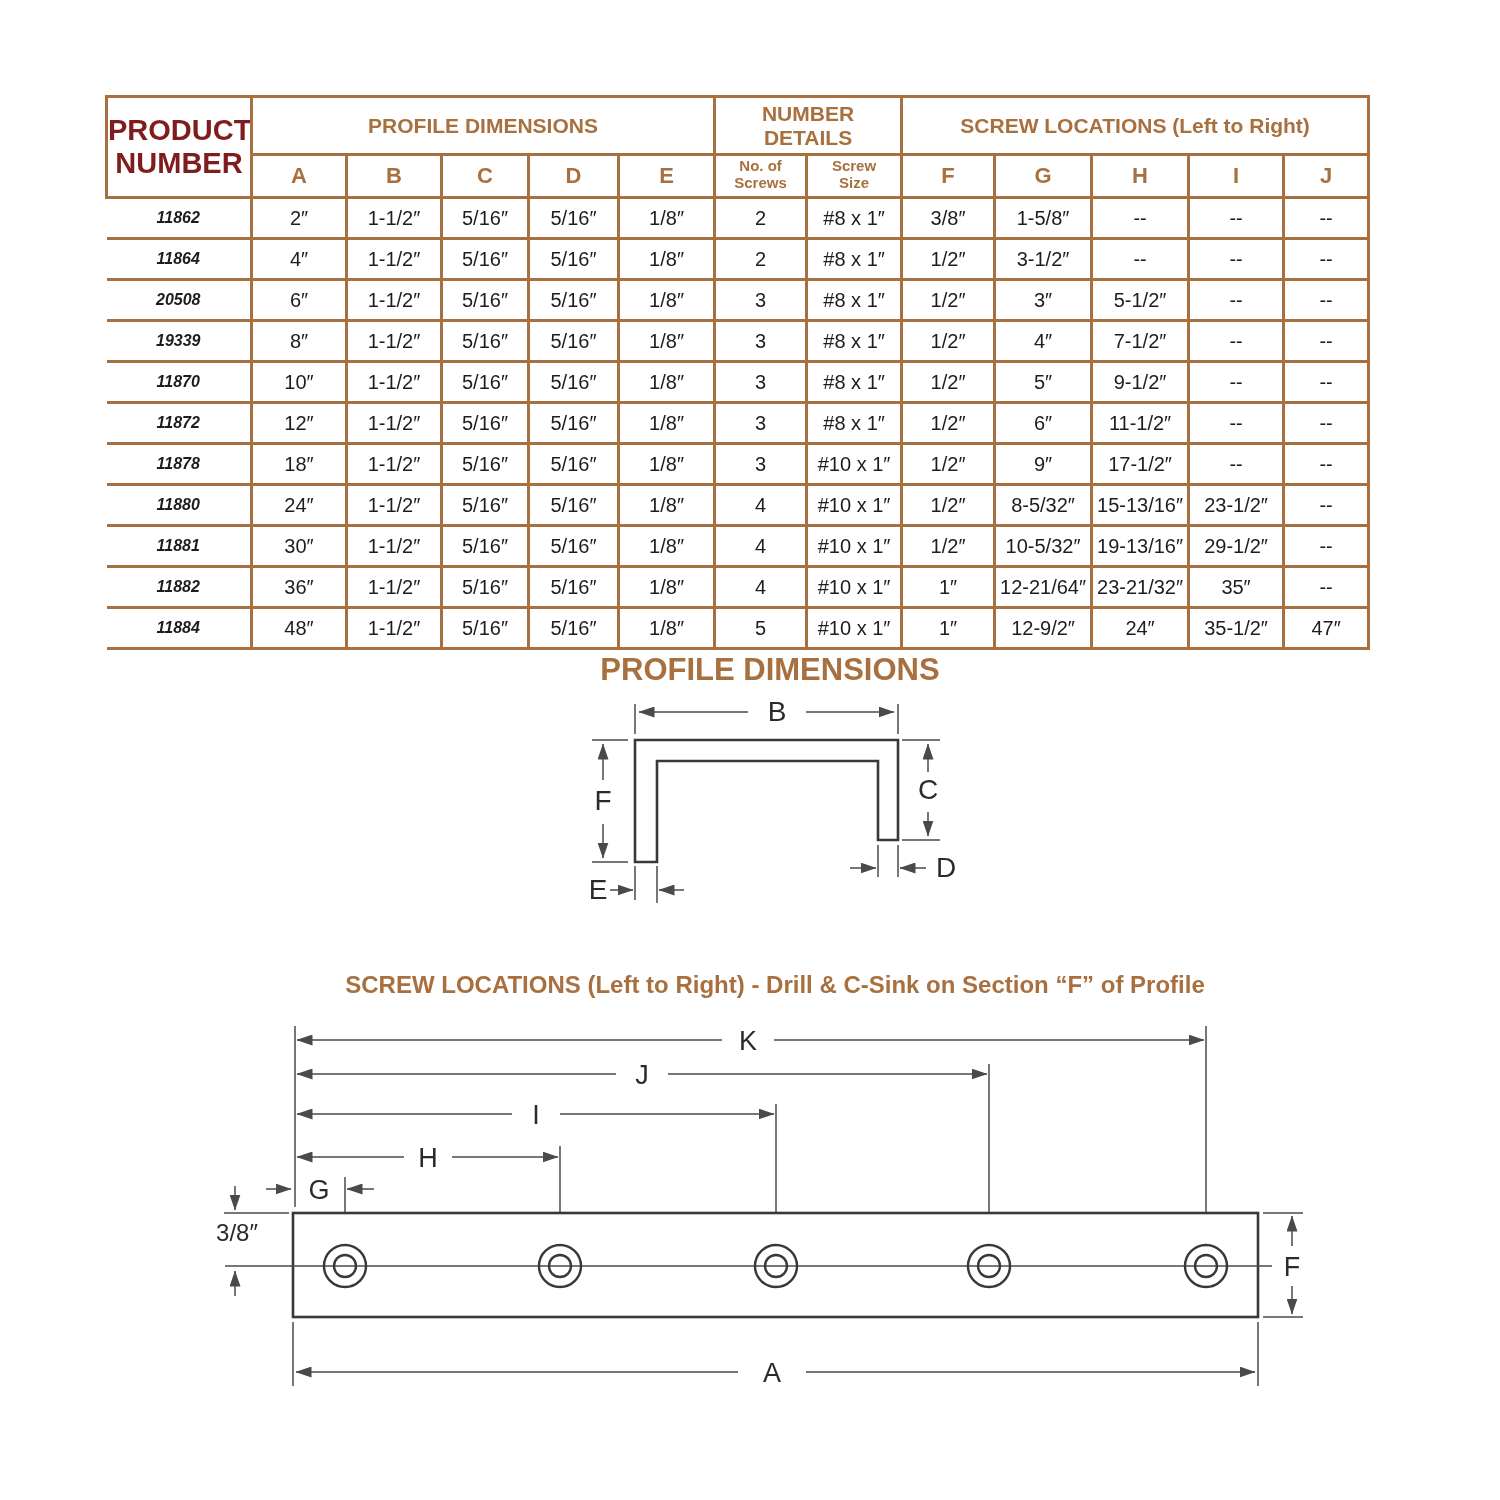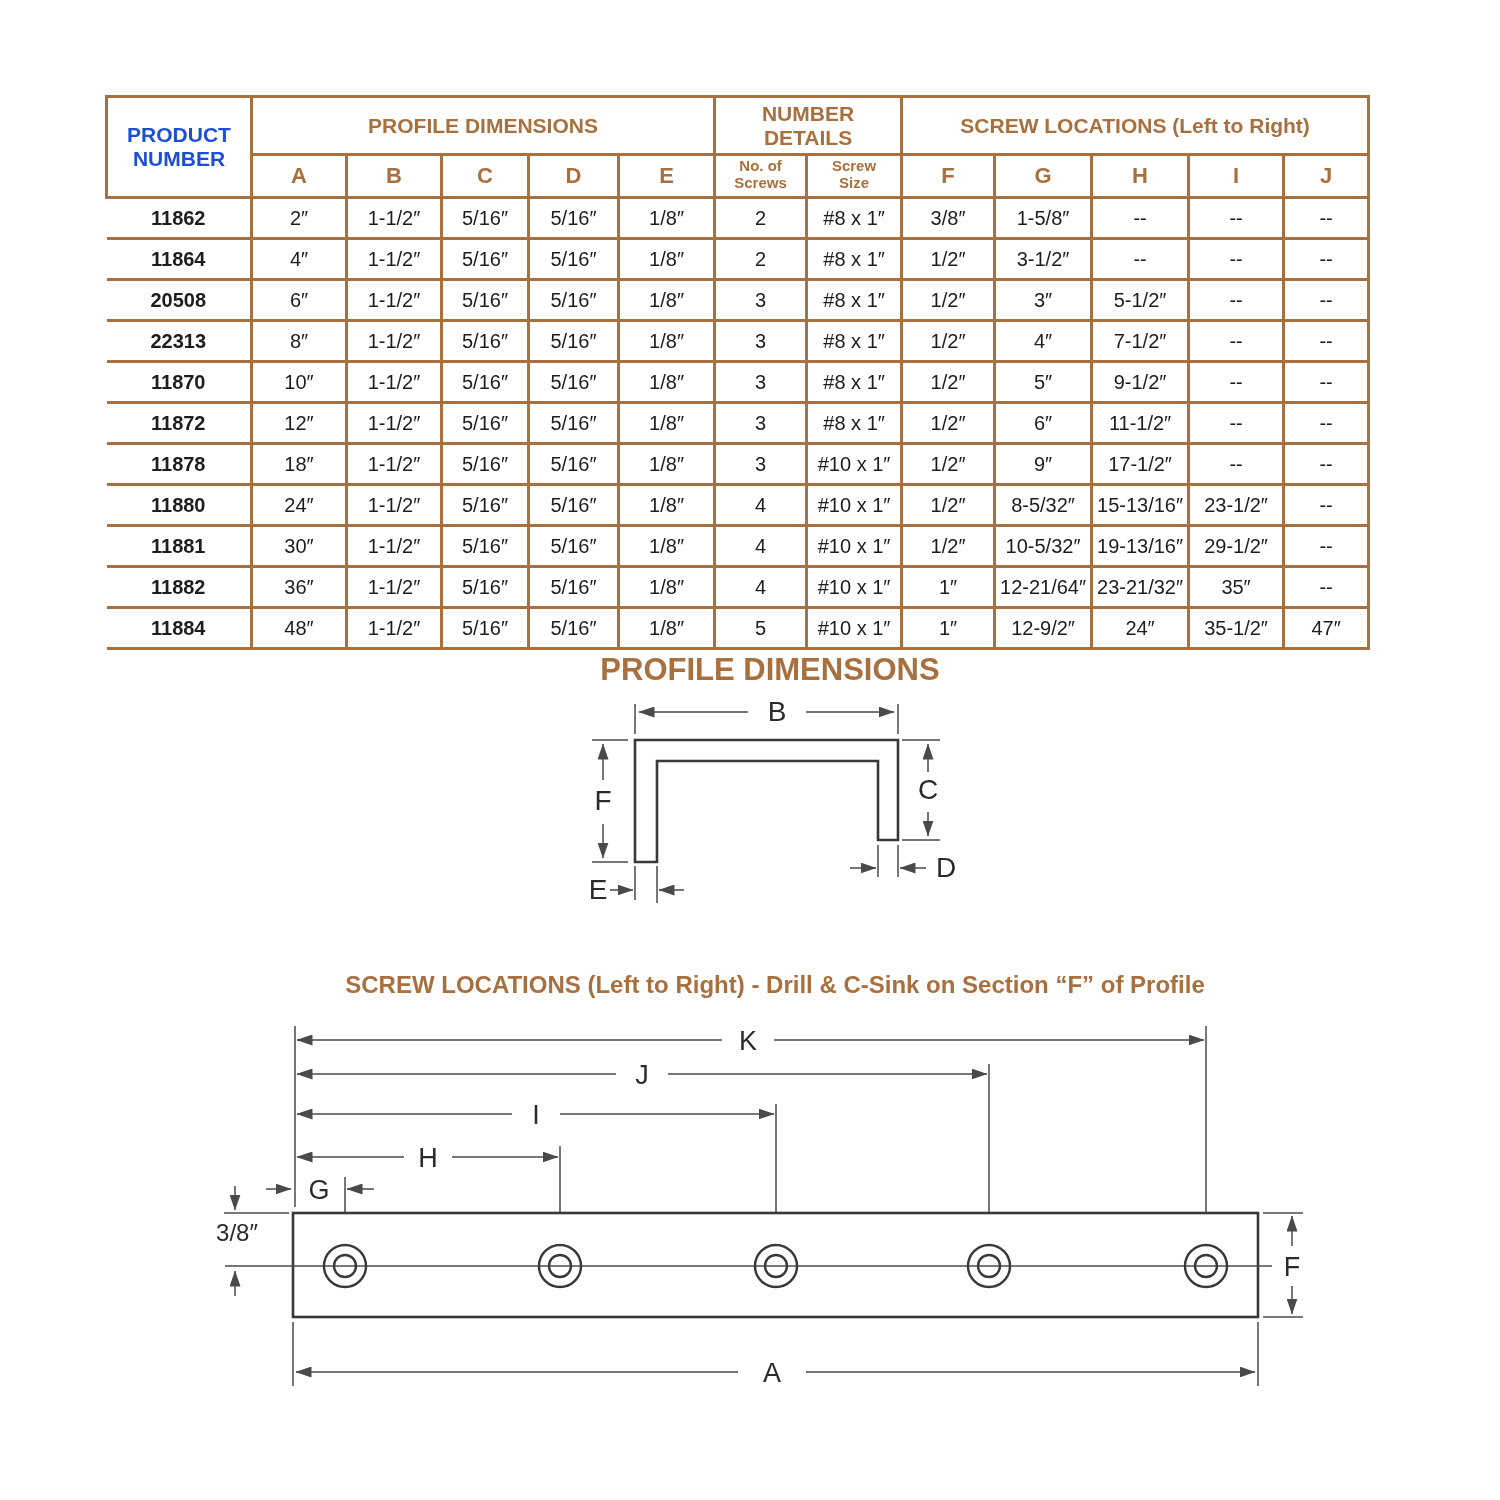--- a/index.html
+++ b/index.html
@@ -12,29 +12,29 @@
   table.spec{
     border-collapse:collapse;table-layout:fixed;
     position:absolute;left:105px;top:95px;width:1262px;
   }
   table.spec th,table.spec td{
     border:3px solid #A8703E;text-align:center;vertical-align:middle;
     padding:0;overflow:hidden;
   }
   th.corner{
     border-left:none;border-top:none;
-    color:#1d4ed8;font-size:21px;font-weight:bold;line-height:1.15;
+    color:#7f1d1d;font-size:29px;font-weight:bold;line-height:1.15;
   }
   th.group{height:55px;color:#A8703E;font-size:21px;font-weight:bold;}
   tr.subhead th{height:40px;color:#A8703E;font-size:22px;font-weight:bold;}
   tr.subhead th span.wrap{
     display:inline-block;max-width:58px;font-size:15px;line-height:1.1;
   }
   table.spec td{height:38px;font-size:20px;color:#1e1c1c;}
-  table.spec td.product{font-weight:bold;border-left:none;font-size:20px;}
+  table.spec td.product{font-weight:bold;border-left:none;font-size:16px;font-style:italic;}
   table.spec td.sm{font-size:20px;}
   
   .sec-title{
     position:absolute;text-align:center;color:#A8703E;font-weight:bold;
   }
   #profile-title{left:420px;top:652px;width:700px;font-size:31px;}
   #screw-title{left:225px;top:971px;width:1100px;font-size:24px;}
   
   svg{position:absolute;left:0;}
   svg text{
@@ -128,21 +128,21 @@
         <td>1/8″</td>
         <td>3</td>
         <td>#8 x 1″</td>
         <td>1/2″</td>
         <td>3″</td>
         <td>5-1/2″</td>
         <td>--</td>
         <td>--</td>
       </tr>
       <tr>
-        <td class="product">22313</td>
+        <td class="product">19339</td>
         <td>8″</td>
         <td>1-1/2″</td>
         <td>5/16″</td>
         <td>5/16″</td>
         <td>1/8″</td>
         <td>3</td>
         <td>#8 x 1″</td>
         <td>1/2″</td>
         <td>4″</td>
         <td>7-1/2″</td>

